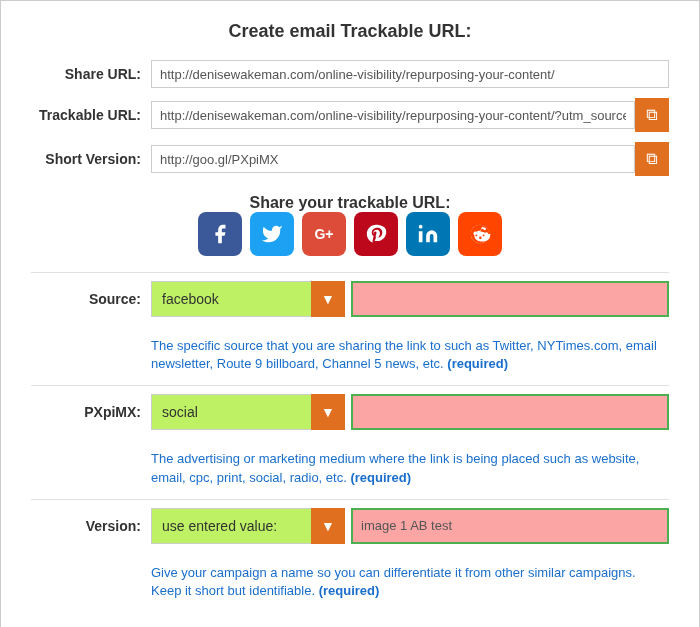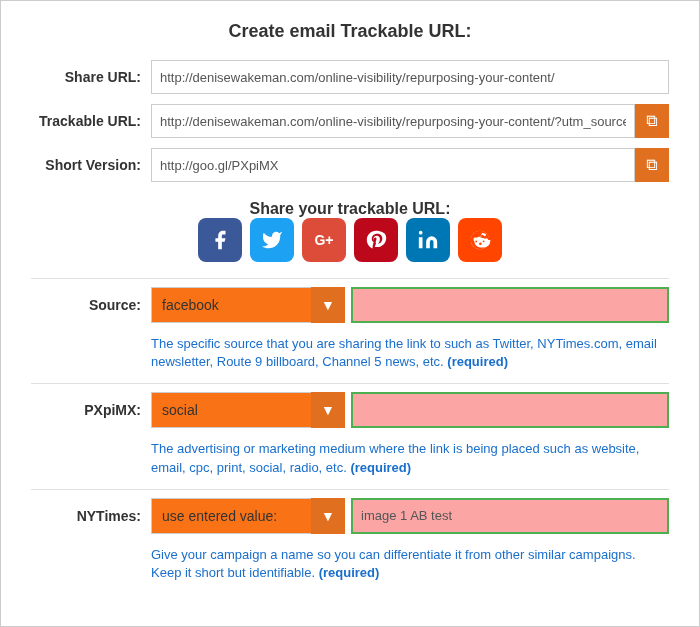--- a/index.html
+++ b/index.html
@@ -27,21 +27,21 @@
       width: 120px;
       text-align: right;
       font-weight: bold;
       font-size: 14px;
       color: #333;
       padding-right: 10px;
       flex-shrink: 0;
     }
     .url-input {
       flex: 1;
-      height: 34px;
+      height: 28px;
       border: 1px solid #ccc;
       padding: 0 8px;
       font-size: 13px;
       color: #555;
       outline: none;
     }
     .copy-btn {
       background: #e07020;
       border: none;
       color: white;
@@ -86,21 +86,21 @@
     .si-pinterest { background: #bd081c; }
     .si-linkedin { background: #0077b5; }
     .si-reddit { background: #ff4500; }
 
     .field-section {
       margin-bottom: 12px;
     }
     .field-row {
       display: flex;
       align-items: center;
-      margin-bottom: 12px;
+      margin-bottom: 20px;
     }
     .field-label {
       width: 120px;
       text-align: right;
       font-weight: bold;
       font-size: 14px;
       color: #333;
       padding-right: 10px;
       flex-shrink: 0;
       align-self: center;
@@ -110,21 +110,21 @@
       align-items: stretch;
       flex-shrink: 0;
     }
     .dropdown-text {
       height: 36px;
       border: 1px solid #ccc;
       border-right: none;
       padding: 0 10px;
       font-size: 14px;
       color: #333;
-      background: #f97316;
+      background: #bef264;
       width: 160px;
       display: flex;
       align-items: center;
     }
     .dropdown-arrow {
       background: #e07020;
       border: none;
       color: white;
       width: 34px;
       height: 36px;
@@ -250,21 +250,21 @@
   </div>
   <div class="field-hint">
     <span>The advertising or marketing medium where the link is being placed such as website, email, cpc, print, social, radio, etc.</span> <strong>(required)</strong>
   </div>
 </div>
 
 <hr class="divider">
 
 <div class="field-section">
   <div class="field-row">
-    <span class="field-label">NYTimes:</span>
+    <span class="field-label">Version:</span>
     <div class="dropdown-group">
       <div class="dropdown-text">use entered value:</div>
       <button class="dropdown-arrow">▼</button>
     </div>
     <input class="field-value-input" type="text" value="image 1 AB test" style="">
   </div>
   <div class="field-hint">
     <span>Give your campaign a name so you can differentiate it from other similar campaigns. Keep it short but identifiable.</span> <strong>(required)</strong>
   </div>
 </div>

